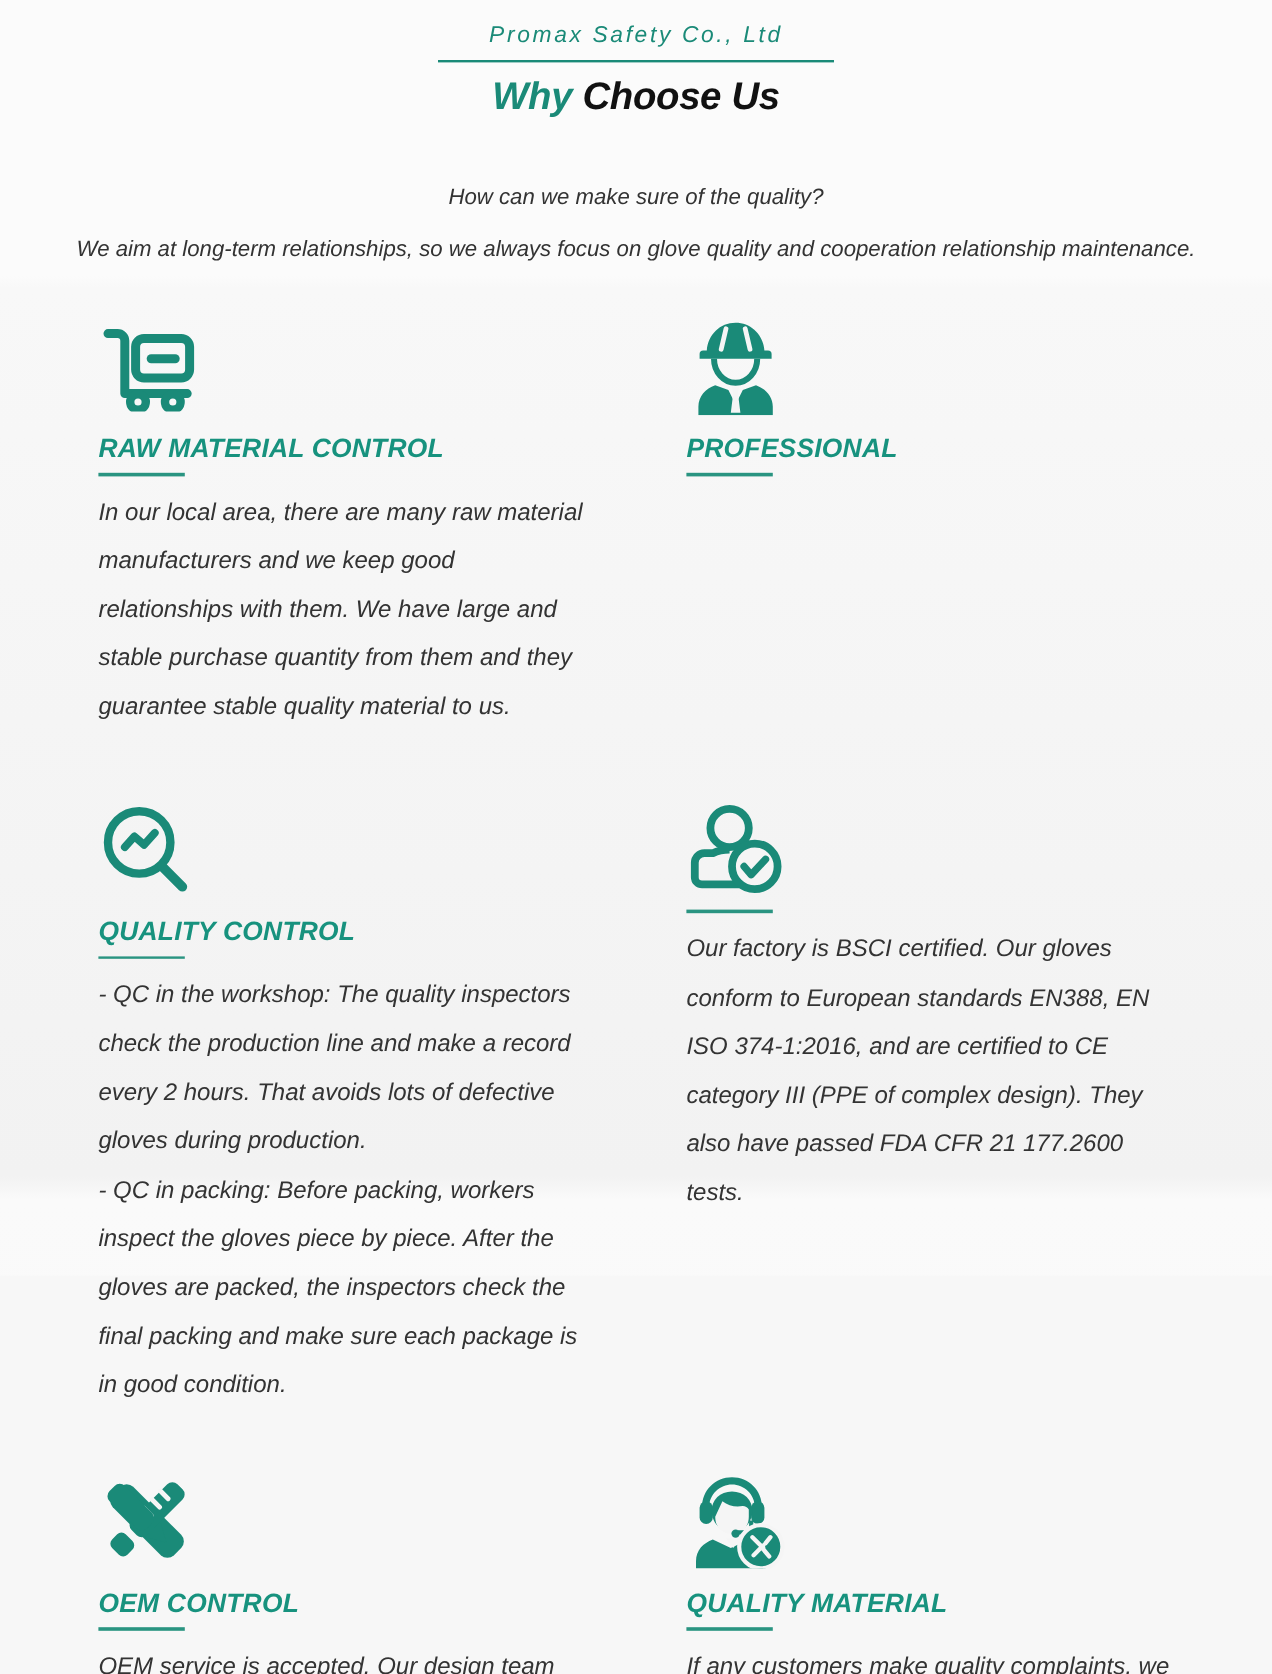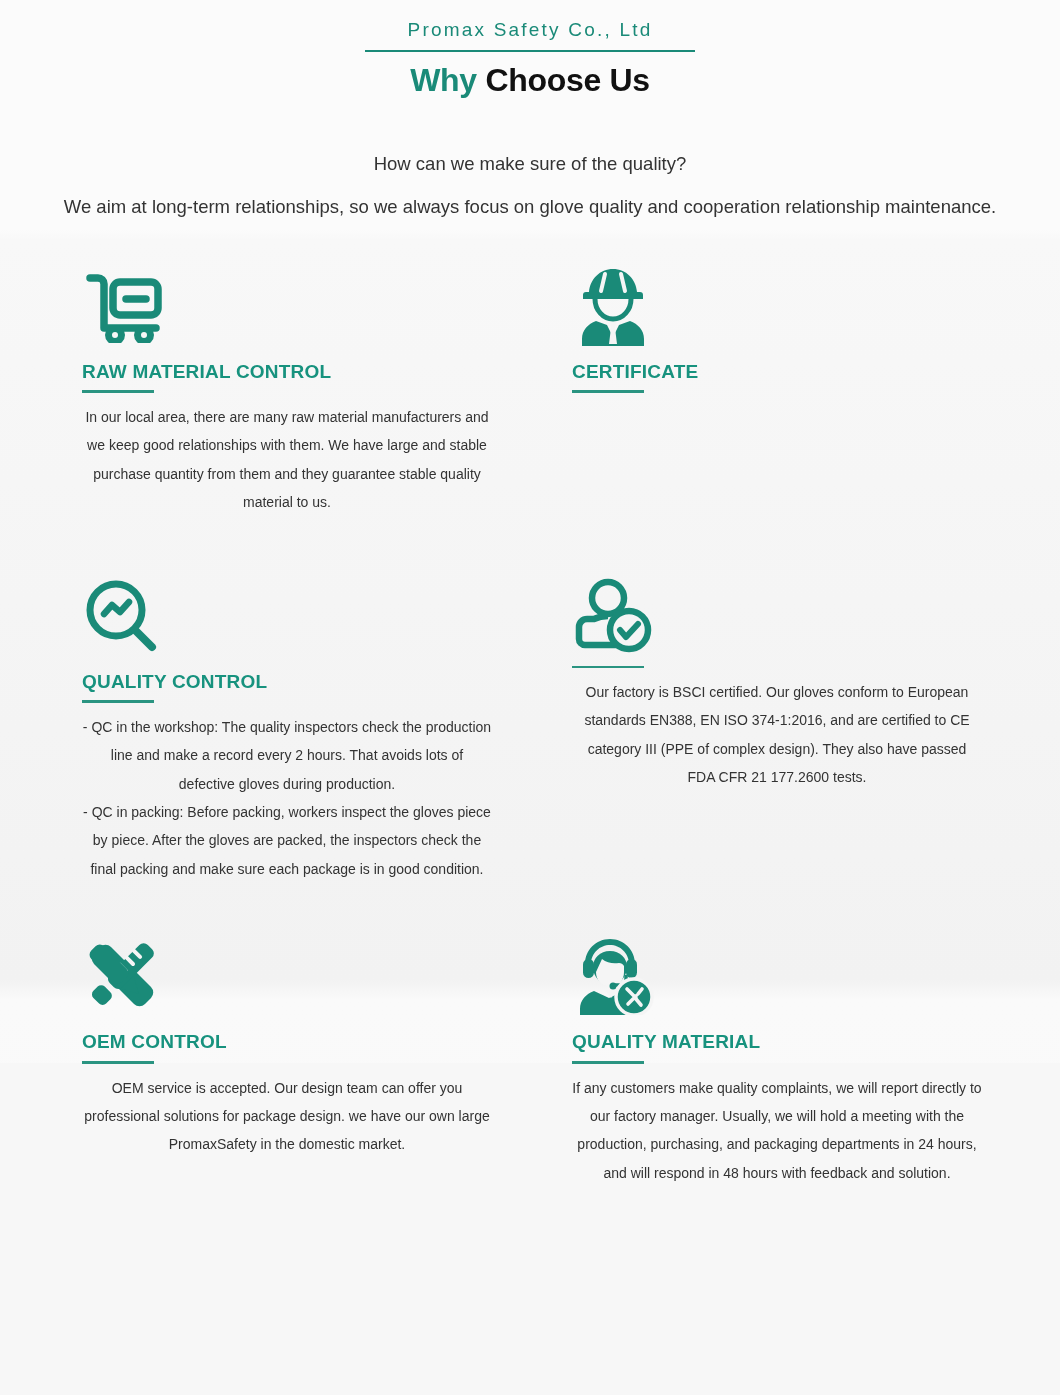--- a/index.html
+++ b/index.html
@@ -22,20 +22,21 @@
     height: 1063px;
     position: relative;
     background: linear-gradient(180deg,
         #fbfbfb 0px,
         #fbfbfb 230px,
         #f8f8f8 240px,
         #f5f5f5 600px,
         #f2f2f2 980px,
         #fafafa 1000px,
         #f8f8f8 1395px);
+    font-style: italic;
   }
 
   
   .header {
     padding-top: 18px;
     text-align: center;
   }
 
   .company-name {
     font-size: 19px;
@@ -97,43 +98,42 @@
 
   .icon-wrap {
     height: 86px;
     display: flex;
     align-items: center;
   }
 
   .icon-wrap svg { display: block; }
 
   .section-title {
-    font-size: 19px;
+    font-size: 22px;
     font-weight: 700;
     color: #17927e;
     letter-spacing: 0.2px;
     margin-top: 12px;
     line-height: 1.2;
   }
 
   .title-underline {
     width: 72px;
     height: 2.5px;
     background: #2a9481;
     margin-top: 7px;
     margin-bottom: 10px;
   }
 
   .body-text {
-    font-size: 14px;
+    font-size: 20px;
     line-height: 2.03;
     color: #333333;
     max-width: 410px;
     white-space: pre-line;
-    text-align: center;
   }
 </style>
 </head>
 <body>
 
 <div class="page">
 
   <div class="header">
     <div class="company-name">Promax Safety Co., Ltd</div>
     <div class="title-rule"></div>
@@ -170,21 +170,21 @@
           <g fill="#1a8a78">
             <path d="M41 3 c-13 0-23 10-24 23 h-3 a3 3 0 0 0 -3 3 v4 h60 v-4 a3 3 0 0 0 -3 -3 h-3 c-1-13-11-23-24-23z"></path>
             <path d="M41 36 c-9 0-16-5-18-12 h36 c-2 7-9 12-18 12z" fill="#1a8a78" opacity="0"></path>
             <path d="M23 33 c0 11 8 20 18 20 s18-9 18-20" fill="none" stroke="#1a8a78" stroke-width="5"></path>
             <path d="M24 55 c-8 3-14 9-14 18 v7 h62 v-7 c0-9-6-15-14-18 l-11 4 -6 12 -6-12 z"></path>
             <path d="M38 56 h6 l-1 6 2 16 h-8 l2-16z" fill="#f5f5f5"></path>
           </g>
           <path d="M33 8 l-4 17 M49 8 l4 17" stroke="#f5f5f5" stroke-width="4" fill="none" stroke-linecap="round"></path>
         </svg>
       </div>
-      <div class="section-title">CERTIFICATE</div>
+      <div class="section-title">PROFESSIONAL</div>
       <div class="title-underline"></div>
     </div>
 
     <div class="cell row2">
       <div class="icon-wrap">
         <svg width="80" height="76" viewBox="0 0 80 76" fill="none">
           <circle cx="34" cy="32" r="26" stroke="#1a8a78" stroke-width="7" fill="none"></circle>
           <path d="M53 52 L70 69" stroke="#1a8a78" stroke-width="8" stroke-linecap="round"></path>
           <path d="M22 36 l8-9 8 7 9-10" stroke="#1a8a78" stroke-width="6.5" fill="none" stroke-linecap="round" stroke-linejoin="round"></path>
         </svg>

